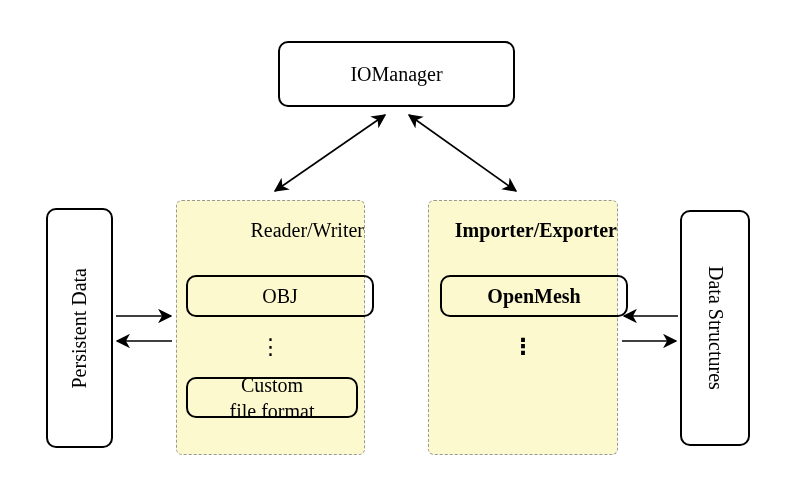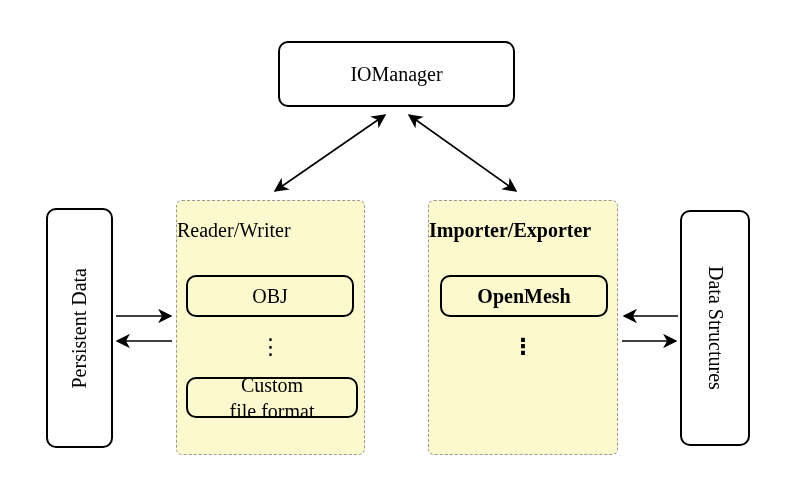--- a/index.html
+++ b/index.html
@@ -61,38 +61,38 @@
     border: 1.5px dashed var(--panel-border);
     border-radius: 6px;
   }
   .panel-left  { left: 176px; width: 189px; }
   .panel-right { left: 428px; width: 190px; font-weight: bold; }
   .panel-title {
     position: absolute;
     top: 18px;
     left: 0;
     width: 100%;
-    text-align: left;
+    text-align: right;
     font-size: 20px;
   }
   .inner-box {
     position: absolute;
     box-sizing: border-box;
     background: transparent;
     border: 2.5px solid var(--ink);
     border-radius: 10px;
     display: flex;
     align-items: center;
     justify-content: center;
     text-align: center;
     font-size: 20px;
     line-height: 26px;
     white-space: pre-line;
   }
-  .box-top    { left: 9px;  top: 74px;  width: 168px; height: 42px; }
+  .box-top    { left: 9px;  top: 74px;  width: 188px; height: 42px; }
   .box-bottom { left: 9px;  top: 176px; width: 172px; height: 41px; }
   .panel-right .box-top    { left: 11px; }
   .panel-right .box-bottom { left: 11px; }
   .vdots {
     position: absolute;
     top: 130px;
     left: 0;
     width: 100%;
     text-align: center;
     font-size: 22px;

